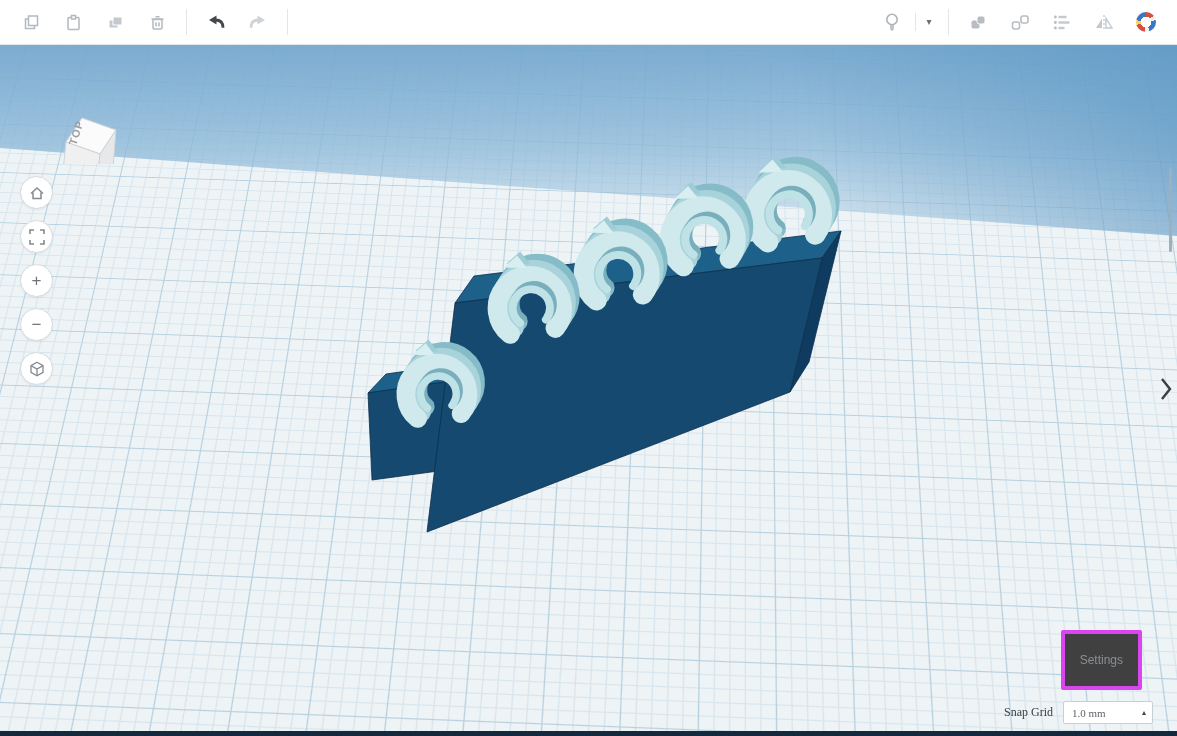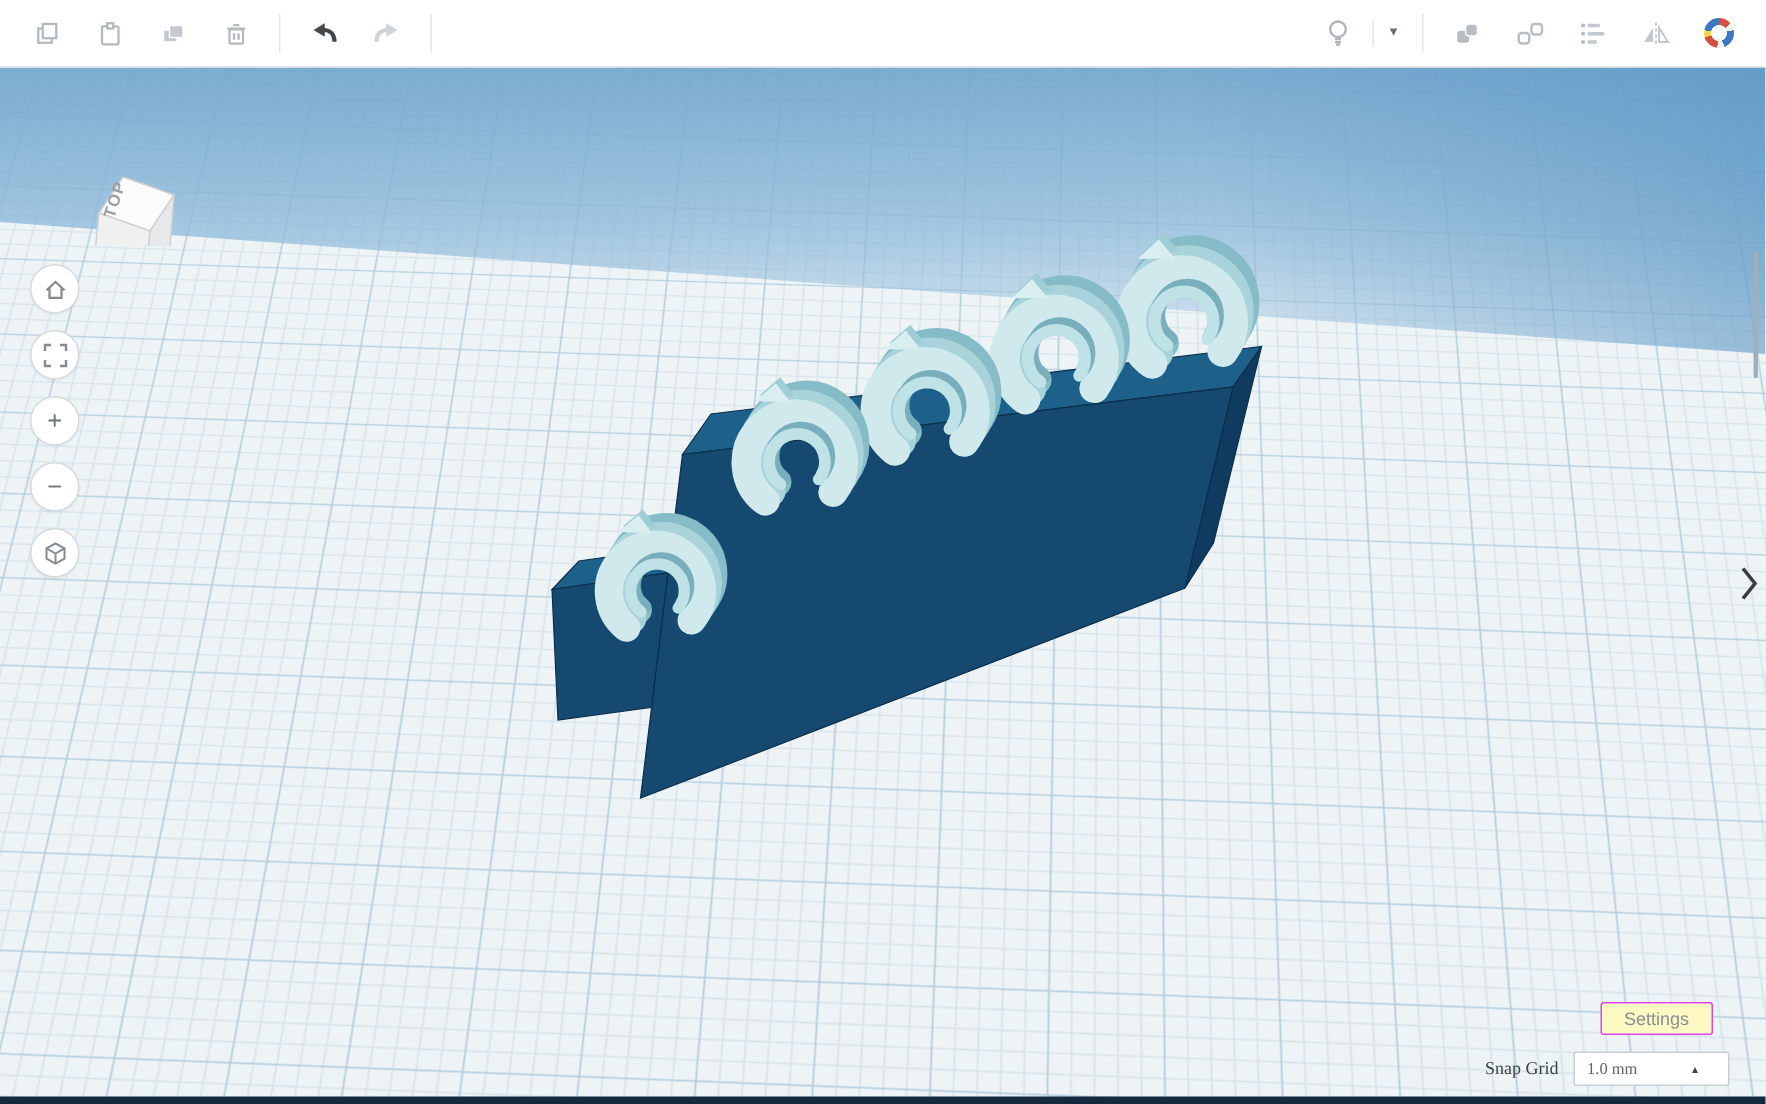--- a/index.html
+++ b/index.html
@@ -37,26 +37,26 @@
   .overlay{position:absolute;z-index:20;}
   .nav-col{left:20px;top:176px;display:flex;flex-direction:column;gap:11px;}
   .nav-btn{width:31px;height:31px;border-radius:50%;background:#fff;border:1px solid #d6dadd;
       display:flex;align-items:center;justify-content:center;cursor:pointer;
       box-shadow:0 1px 2px rgba(0,0,0,0.06);color:#6d7378;font-size:17px;}
   .model-svg{position:absolute;inset:0;z-index:5;}
   .viewcube-svg{position:absolute;left:16px;top:54px;z-index:22;}
   .chevron{right:4px;top:376px;cursor:pointer;}
   .scroll-thumb{right:5px;top:168px;width:3px;height:84px;background:#9fb0ba;border-radius:2px;cursor:pointer;}
   
-  .settings-btn{right:35px;bottom:46px;background:#fef9c3;border:1px solid #d946ef;border-radius:2px;
-      padding:3px 15px;font-size:12px;color:#8a8f94;cursor:pointer;}
+  .settings-btn{right:35px;bottom:46px;background:#404040;border:4px solid #d946ef;border-radius:2px;
+      padding:19px 15px;font-size:12px;color:#8a8f94;cursor:pointer;}
   .snap-row{right:24px;bottom:12px;display:flex;align-items:center;gap:10px;font-family:Liberation Serif, serif;}
   .snap-label{font-size:12px;color:#3c4043;}
   .snap-select{width:74px;height:21px;background:#fff;border:1px solid #c9ced2;border-radius:2px;
-      display:flex;align-items:center;justify-content:space-between;padding:0 20px 0 8px;cursor:pointer;}
+      display:flex;align-items:center;justify-content:space-between;padding:0 6px 0 8px;cursor:pointer;}
   .snap-value{font-size:11px;color:#5f6368;}
   .snap-caret{font-size:8px;color:#444;}
   .bottombar{position:absolute;left:0;right:0;bottom:0;height:5px;background:#14293e;z-index:35;}
   .icon{display:block;}
 </style>
 </head>
 <body>
 
 <div class="topbar">
   <div class="tb-btn">

